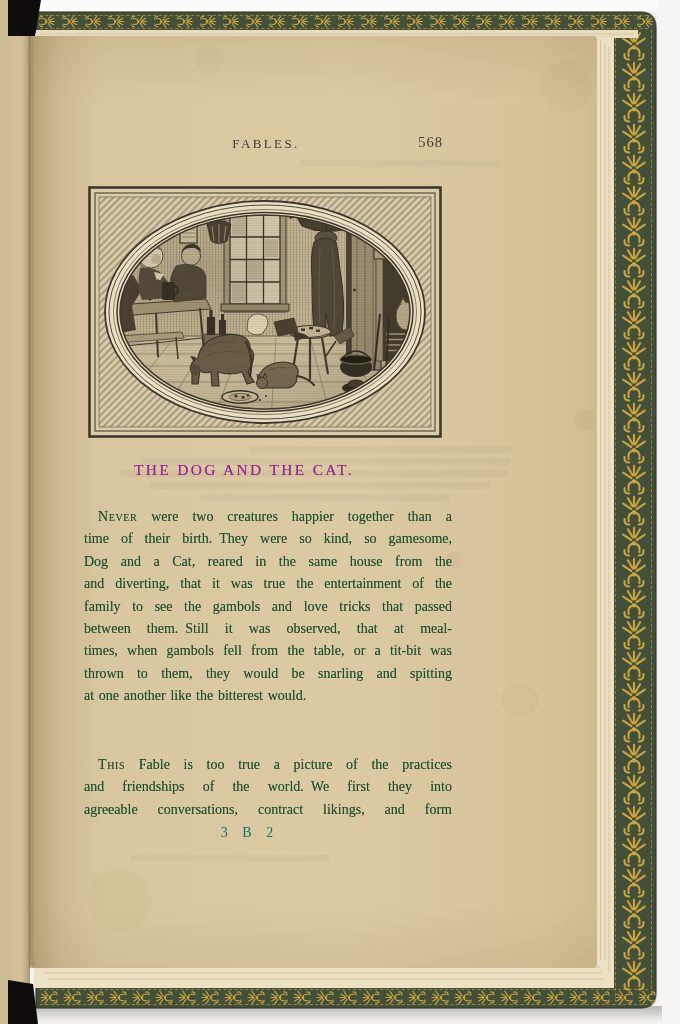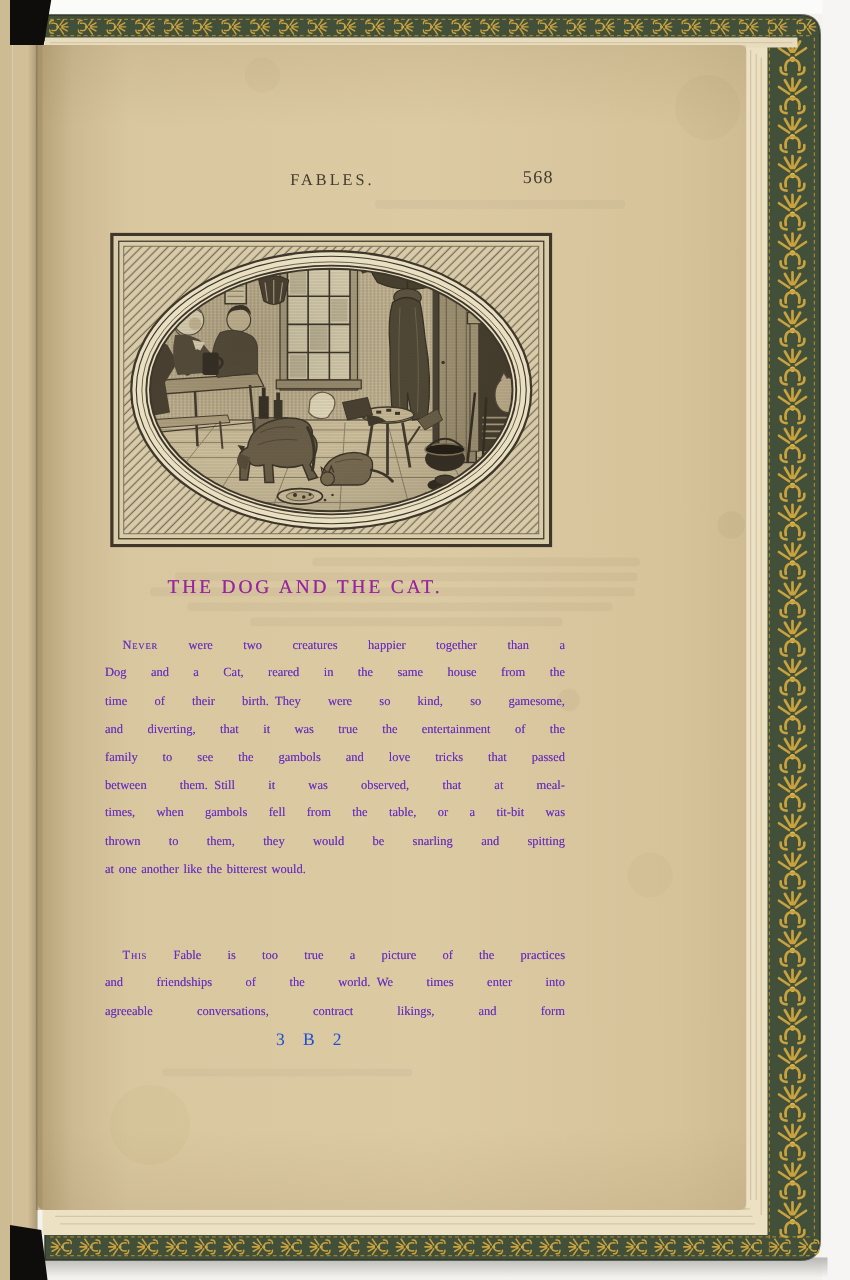--- a/index.html
+++ b/index.html
@@ -16,35 +16,35 @@
   .running-title{position:absolute;left:50%;top:2px;transform:translateX(-53%);
     font-size:13px;letter-spacing:2.4px;}
   .page-number{position:absolute;right:9px;top:0;font-size:14.5px;letter-spacing:1px;}
 
   svg.engraving{position:absolute;left:88px;top:186px;}
 
   .fable-title{position:absolute;left:60px;top:461px;width:368px;margin:0;
     text-align:center;font-size:15.5px;font-weight:normal;letter-spacing:2.3px;
     color:#a21caf;text-shadow:0 0 .4px rgba(58,51,42,.55);}
 
-  .para{position:absolute;left:84px;width:368px;font-size:10px;line-height:22.4px;
-    color:#6d28d9;word-spacing:1.2px;text-shadow:0 0 .35px rgba(56,49,40,.5);}
+  .para{position:absolute;left:84px;width:368px;font-size:14px;line-height:22.4px;
+    color:#14532d;word-spacing:1.2px;text-shadow:0 0 .35px rgba(56,49,40,.5);}
   .para1{top:506px;}
   .para2{top:754px;}
   .bline{text-align:justify;text-align-last:justify;}
   .bline.last{text-align-last:left;}
   .indent{text-indent:14px;}
   .lead{font-variant:small-caps;letter-spacing:.6px;}
 
   .apphead{position:absolute;left:84px;top:719px;width:368px;text-align:center;
     font-size:11.5px;letter-spacing:2.6px;color:#403930;
     text-shadow:0 0 .35px rgba(64,57,48,.5);}
 
   .sig{position:absolute;left:64px;top:825px;width:368px;text-align:center;
-    font-size:14px;letter-spacing:2px;word-spacing:7px;color:#1d4ed8;}
+    font-size:14px;letter-spacing:2px;word-spacing:7px;color:#0f766e;}
 </style>
 </head>
 <body>
 
 <div class="stage">
 
   <svg class="backdrop" width="680" height="1024" viewBox="0 0 680 1024" aria-hidden="true">
     <defs>
       <linearGradient id="pg" x1="0" y1="0" x2="1" y2="0">
         <stop offset="0" stop-color="#b6a176"></stop>
@@ -448,36 +448,36 @@
       </g>
 
       <ellipse cx="177" cy="126" rx="145" ry="97" fill="none" stroke="#3e372a" stroke-width="1.6"></ellipse>
     </svg>
 
     <h1 class="fable-title">THE DOG AND THE CAT.</h1>
 
     <div class="para para1">
       <div class="bline indent"><span class="lead">Never</span> <span>were two creatures happier together than a</span></div>
       <div>
+          <div class="bline">time of their birth. They were so kind, so gamesome,</div>
           <div class="bline">Dog and a Cat, reared in the same house from the</div>
-          <div class="bline">time of their birth. They were so kind, so gamesome,</div>
           <div class="bline">and diverting, that it was true the entertainment of the</div>
           <div class="bline">family to see the gambols and love tricks that passed</div>
           <div class="bline">between them. Still it was observed, that at meal-</div>
           <div class="bline">times, when gambols fell from the table, or a tit-bit was</div>
           <div class="bline">thrown to them, they would be snarling and spitting</div>
           <div class="bline last">at one another like the bitterest would.</div>
         </div>
     </div>
 
 
     <div class="para para2">
       <div class="bline indent"><span class="lead">This</span> <span>Fable is too true a picture of the practices</span></div>
       <div>
-          <div class="bline">and friendships of the world. We times enter into</div>
+          <div class="bline">and friendships of the world. We first they into</div>
           <div class="bline">agreeable conversations, contract likings, and form</div>
         </div>
     </div>
 
     <div class="sig">3 B 2</div>
 
   </div>
 </div>
 
 </body></html>

